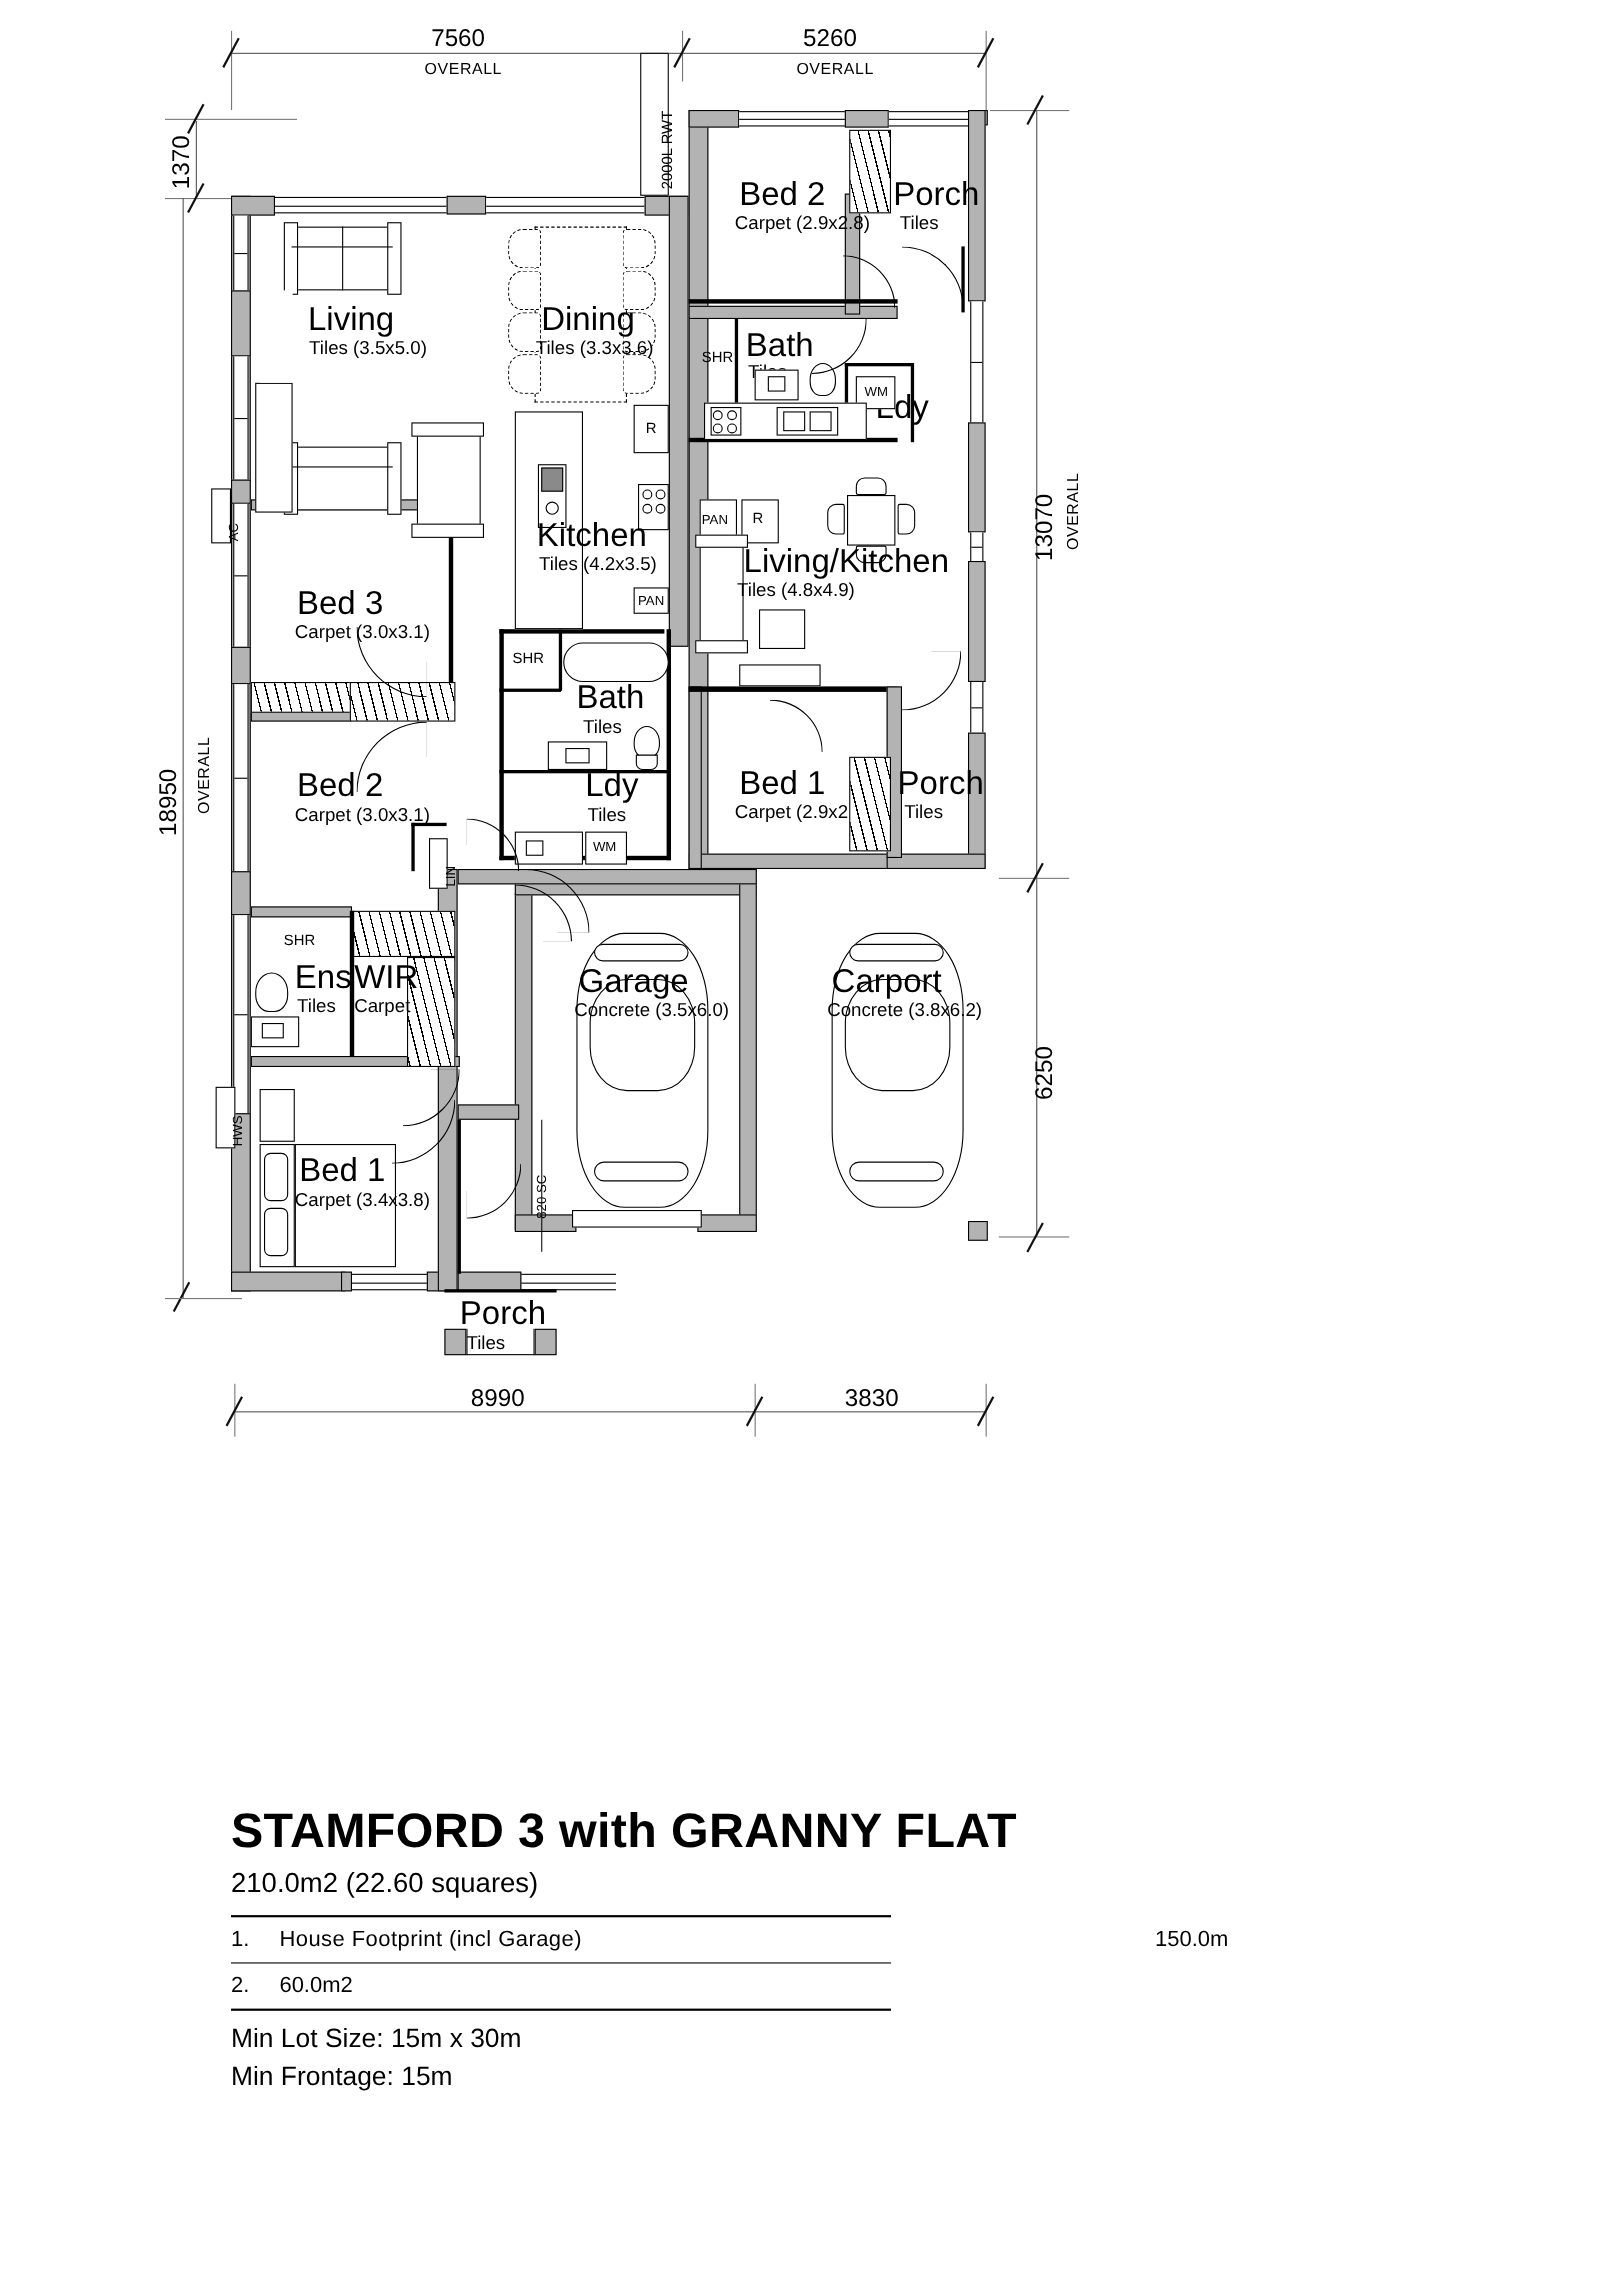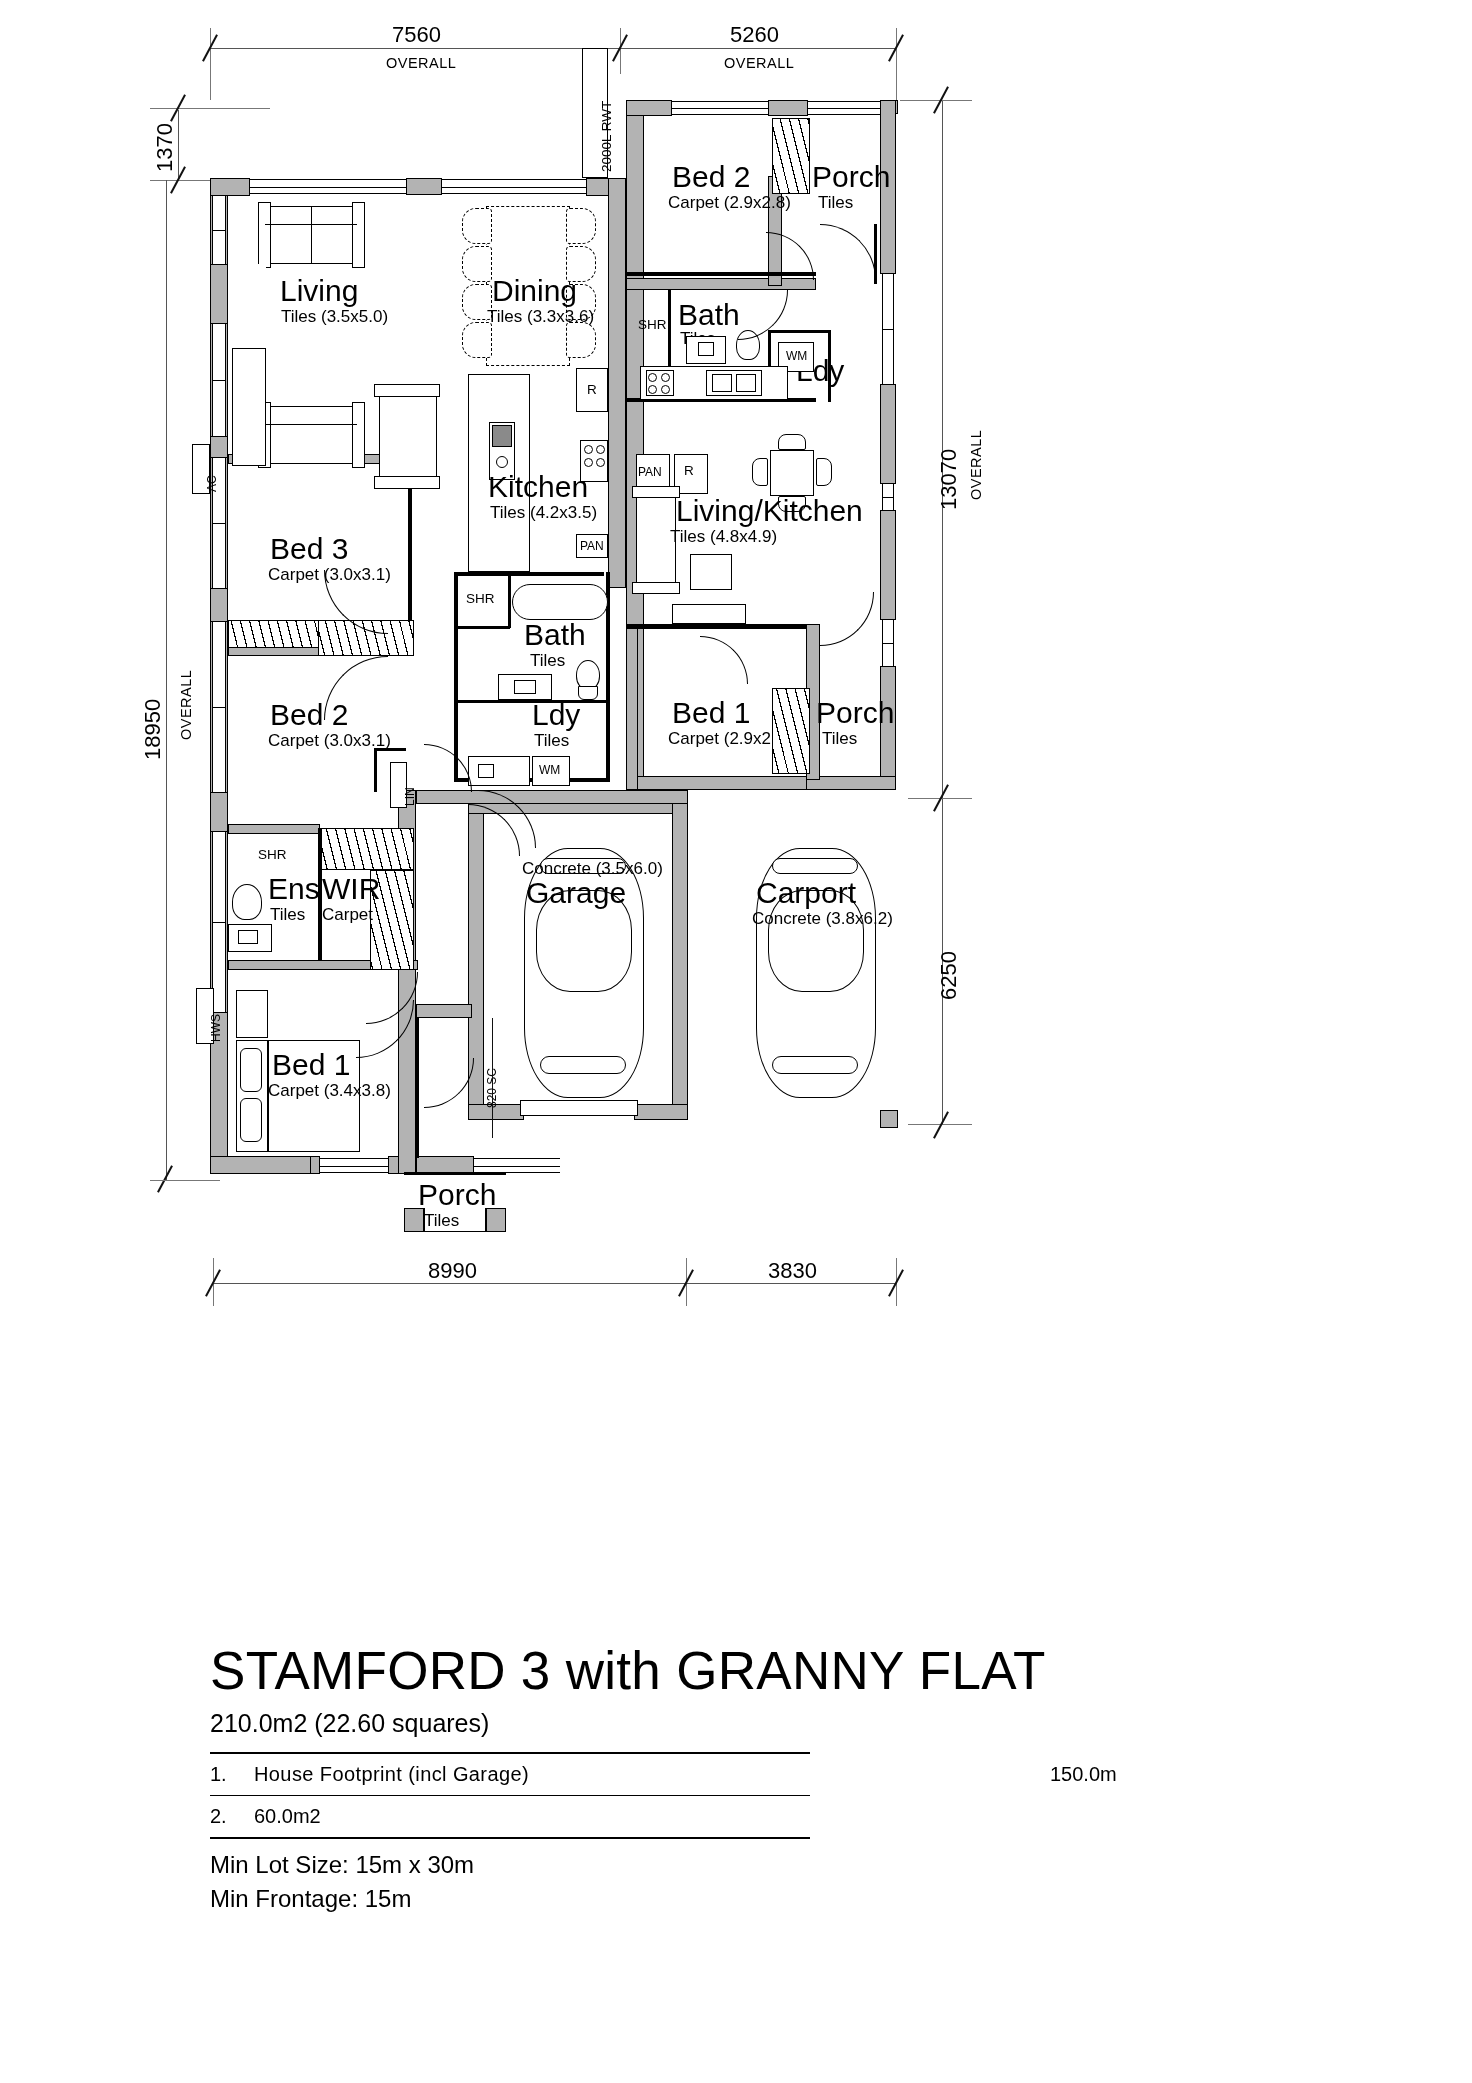--- a/index.html
+++ b/index.html
@@ -38,21 +38,21 @@
   .swing{position:absolute;border:1.3px solid #000;border-radius:50%;
          background:transparent;box-sizing:border-box;}
 
   
   .hatch{position:absolute;background:#fff;border:1.5px solid #000;box-sizing:border-box;overflow:hidden;}
   .hatch:before{content:"";position:absolute;left:-40%;top:-30%;width:180%;height:170%;
     background:repeating-linear-gradient(76deg, #000 0 1.2px, transparent 1.2px 9px);}
 
   
   #title{position:absolute;left:210px;top:1640px;width:1060px;}
-  .t1{font-size:53px;letter-spacing:.3px;}
+  .t1{font-size:44px;letter-spacing:.3px;font-weight:bold;}
   .t2{font-size:25px;margin-top:8px;}
   .trow{display:flex;align-items:center;font-size:20px;padding:9px 0 9px 0;}
   .trow .num{width:44px;}
   .trow .nm{flex:1;letter-spacing:.4px;}
   .trow .val{width:220px;}
   .hr{height:1.6px;background:#000;width:600px;}
   .t3{font-size:24px;margin-top:12px;}
 
   .carbody{position:absolute;border:1.2px solid #000;border-radius:44px/70px;background:#fff;}
   .carinner{position:absolute;border:1.1px solid #000;border-radius:34px/40px;background:#fff;}
@@ -285,21 +285,21 @@
   <div class="swing" style="left:356px;top:1000px;width:58px;height:58px;border-top:none;border-left:none;border-radius:0 0 100% 0;"></div>
 
   <div class="swing" style="left:424px;top:1058px;width:50px;height:50px;border-top:none;border-left:none;border-radius:0 0 100% 0;"></div>
   <div class="swing" style="left:468px;top:804px;width:52px;height:52px;border-bottom:none;border-left:none;border-radius:0 100% 0 0;"></div>
 
   <div class="carbody" style="left:524px;top:848px;width:118px;height:248px;"></div>
   <div class="carinner" style="left:536px;top:890px;width:94px;height:100px;"></div>
   <div class="fixNb" style="left:540px;top:1056px;width:86px;height:18px;border:1.1px solid #000;border-radius:10px;"></div>
   <div class="fixNb" style="left:540px;top:858px;width:86px;height:16px;border:1.1px solid #000;border-radius:10px;"></div>
   <div class="lbl rname" style="left:526px;top:878px;">Garage</div>
-  <div class="lbl rsub" style="left:522px;top:860px;">Concrete (3.5x6.0)</div>
+  <div class="lbl rsub" style="left:522px;top:910px;">Concrete (3.5x6.0)</div>
 
   <div class="lbl rname" style="left:418px;top:1180px;">Porch</div>
   <div class="lbl rsub" style="left:424px;top:1212px;">Tiles</div>
 
   <div class="wall" style="left:626px;top:100px;width:18px;height:690px;"></div>
   <div class="wall" style="left:626px;top:100px;width:46px;height:16px;"></div>
   <div class="win" style="left:672px;top:101px;width:98px;height:14px;"></div>
   <div class="wall" style="left:768px;top:100px;width:40px;height:16px;"></div>
   <div class="win" style="left:808px;top:101px;width:78px;height:14px;"></div>
   <div class="wall" style="left:884px;top:100px;width:14px;height:14px;"></div>

